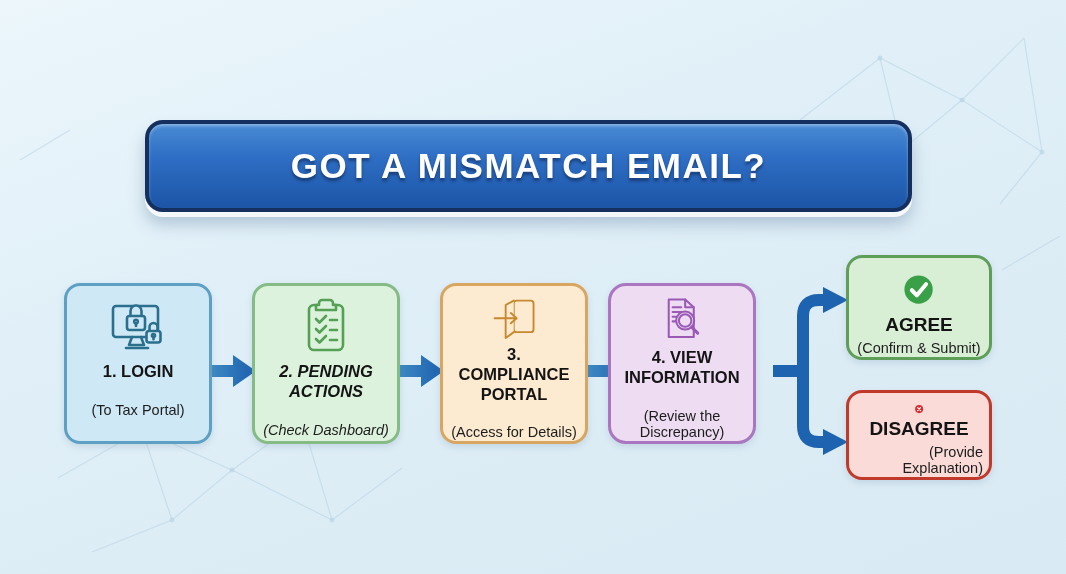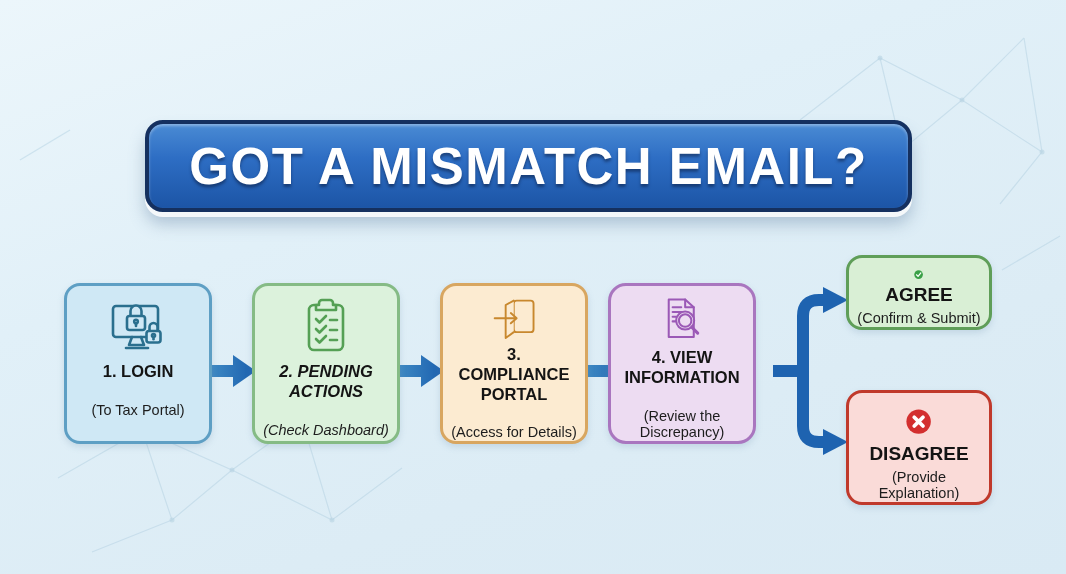--- a/index.html
+++ b/index.html
@@ -14,43 +14,43 @@
   
   .banner{
     position:absolute;left:145px;top:120px;width:767px;height:92px;
     box-sizing:border-box;border:4px solid #15305f;border-radius:18px;
     background:linear-gradient(180deg,#4a8bd4 0%,#2e6ec4 40%,#1c55a6 100%);
     box-shadow:0 5px 0 rgba(255,255,255,.85), 0 12px 16px rgba(110,140,170,.45),
                inset 0 2px 3px rgba(255,255,255,.35);
     display:flex;align-items:center;justify-content:center;z-index:4;
   }
   .banner-text{
-    color:#ffffff;font-size:51px;font-weight:bold;letter-spacing:1.5px;
+    color:#ffffff;font-size:35px;font-weight:bold;letter-spacing:1.5px;
     text-shadow:0 3px 3px rgba(10,25,60,.5);white-space:nowrap;
   }
 
   
   .box{
     position:absolute;box-sizing:border-box;border-radius:16px;border:3px solid;
     display:flex;flex-direction:column;align-items:center;text-align:center;
     z-index:3;box-shadow:0 3px 6px rgba(120,150,180,.25);
   }
   .step{width:148px;height:161px;top:283px;padding-top:8px;}
   .s1{left:64px;  background:#cfe8f5;border-color:#5e9fc4;}
   .s2{left:252px; background:#dcf2dc;border-color:#85bb85;font-style:italic;}
   .s3{left:440px; background:#fcebd1;border-color:#d8a660;}
   .s4{left:608px; background:#eddcf2;border-color:#a976bf;border-radius:18px;}
   .step .icon{height:64px;margin-bottom:4px;}
   .step-title{font-size:16.5px;font-weight:bold;color:#141414;line-height:1.2;padding:0 8px;}
   .step-sub{font-size:14.5px;color:#1d1d1d;line-height:1.15;padding:0 8px;margin-top:20px;}
 
   
   .outcome{width:146px;padding-top:10px;}
-  .agree{left:846px;top:255px;height:75px;background:#d9efd5;border-color:#5f9e58;}
-  .disagree{left:846px;top:390px;height:115px;background:#fadbd8;border-color:#c0392b;}
+  .agree{left:846px;top:255px;height:105px;background:#d9efd5;border-color:#5f9e58;}
+  .disagree{left:846px;top:390px;height:90px;background:#fadbd8;border-color:#c0392b;text-align:right;}
   .outcome .icon{height:44px;margin-bottom:4px;}
   .outcome-label{font-size:19px;font-weight:bold;color:#141414;line-height:1.1;}
   .outcome-sub{font-size:14.5px;color:#1d1d1d;line-height:1.1;margin-top:5px;padding:0 6px;}
 </style>
 </head>
 <body>
 
 <div class="stage">
 
   <svg class="layer" viewBox="0 0 1066 574">

